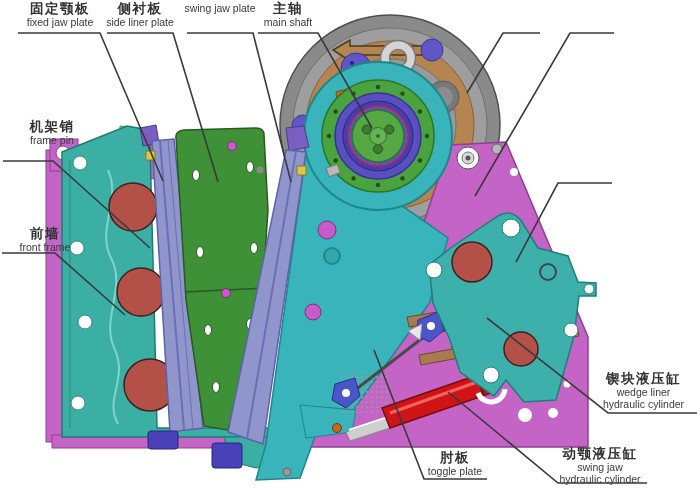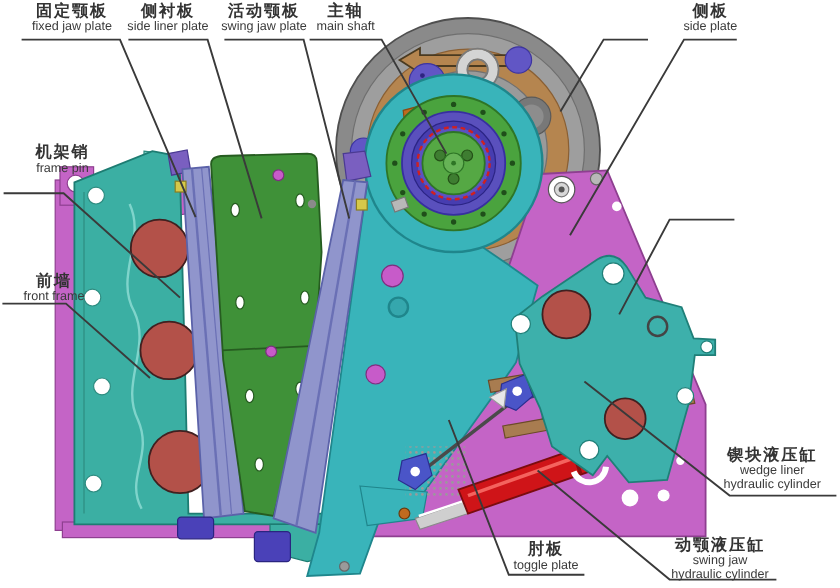--- a/index.html
+++ b/index.html
@@ -222,30 +222,25 @@
 
 <div class="label" style="left:92px;top:2px;width:96px">
   <span class="zh">侧衬板</span>
   <span class="en">side liner plate</span>
 </div>
 <div class="label" style="left:12px;top:2px;width:96px">
   <span class="zh">固定颚板</span>
   <span class="en">fixed jaw plate</span>
 </div>
 <div class="label" style="left:170px;top:2px;width:100px">
-  <span class="zh">活动颚板</span>
   <span class="en">swing jaw plate</span>
 </div>
 <div class="label" style="left:246px;top:2px;width:84px">
   <span class="zh">主轴</span>
   <span class="en">main shaft</span>
-</div>
-<div class="label" style="left:550px;top:2px;width:84px">
-  <span class="zh">侧板</span>
-  <span class="en">side plate</span>
 </div>
 <div class="label" style="left:1px;top:227px;width:88px">
   <span class="zh">前墙</span>
   <span class="en">front frame</span>
 </div>
 <div class="label" style="left:8px;top:120px;width:88px">
   <span class="zh">机架销</span>
   <span class="en">frame pin</span>
 </div>
 <div class="label" style="left:588px;top:372px;width:111px">

